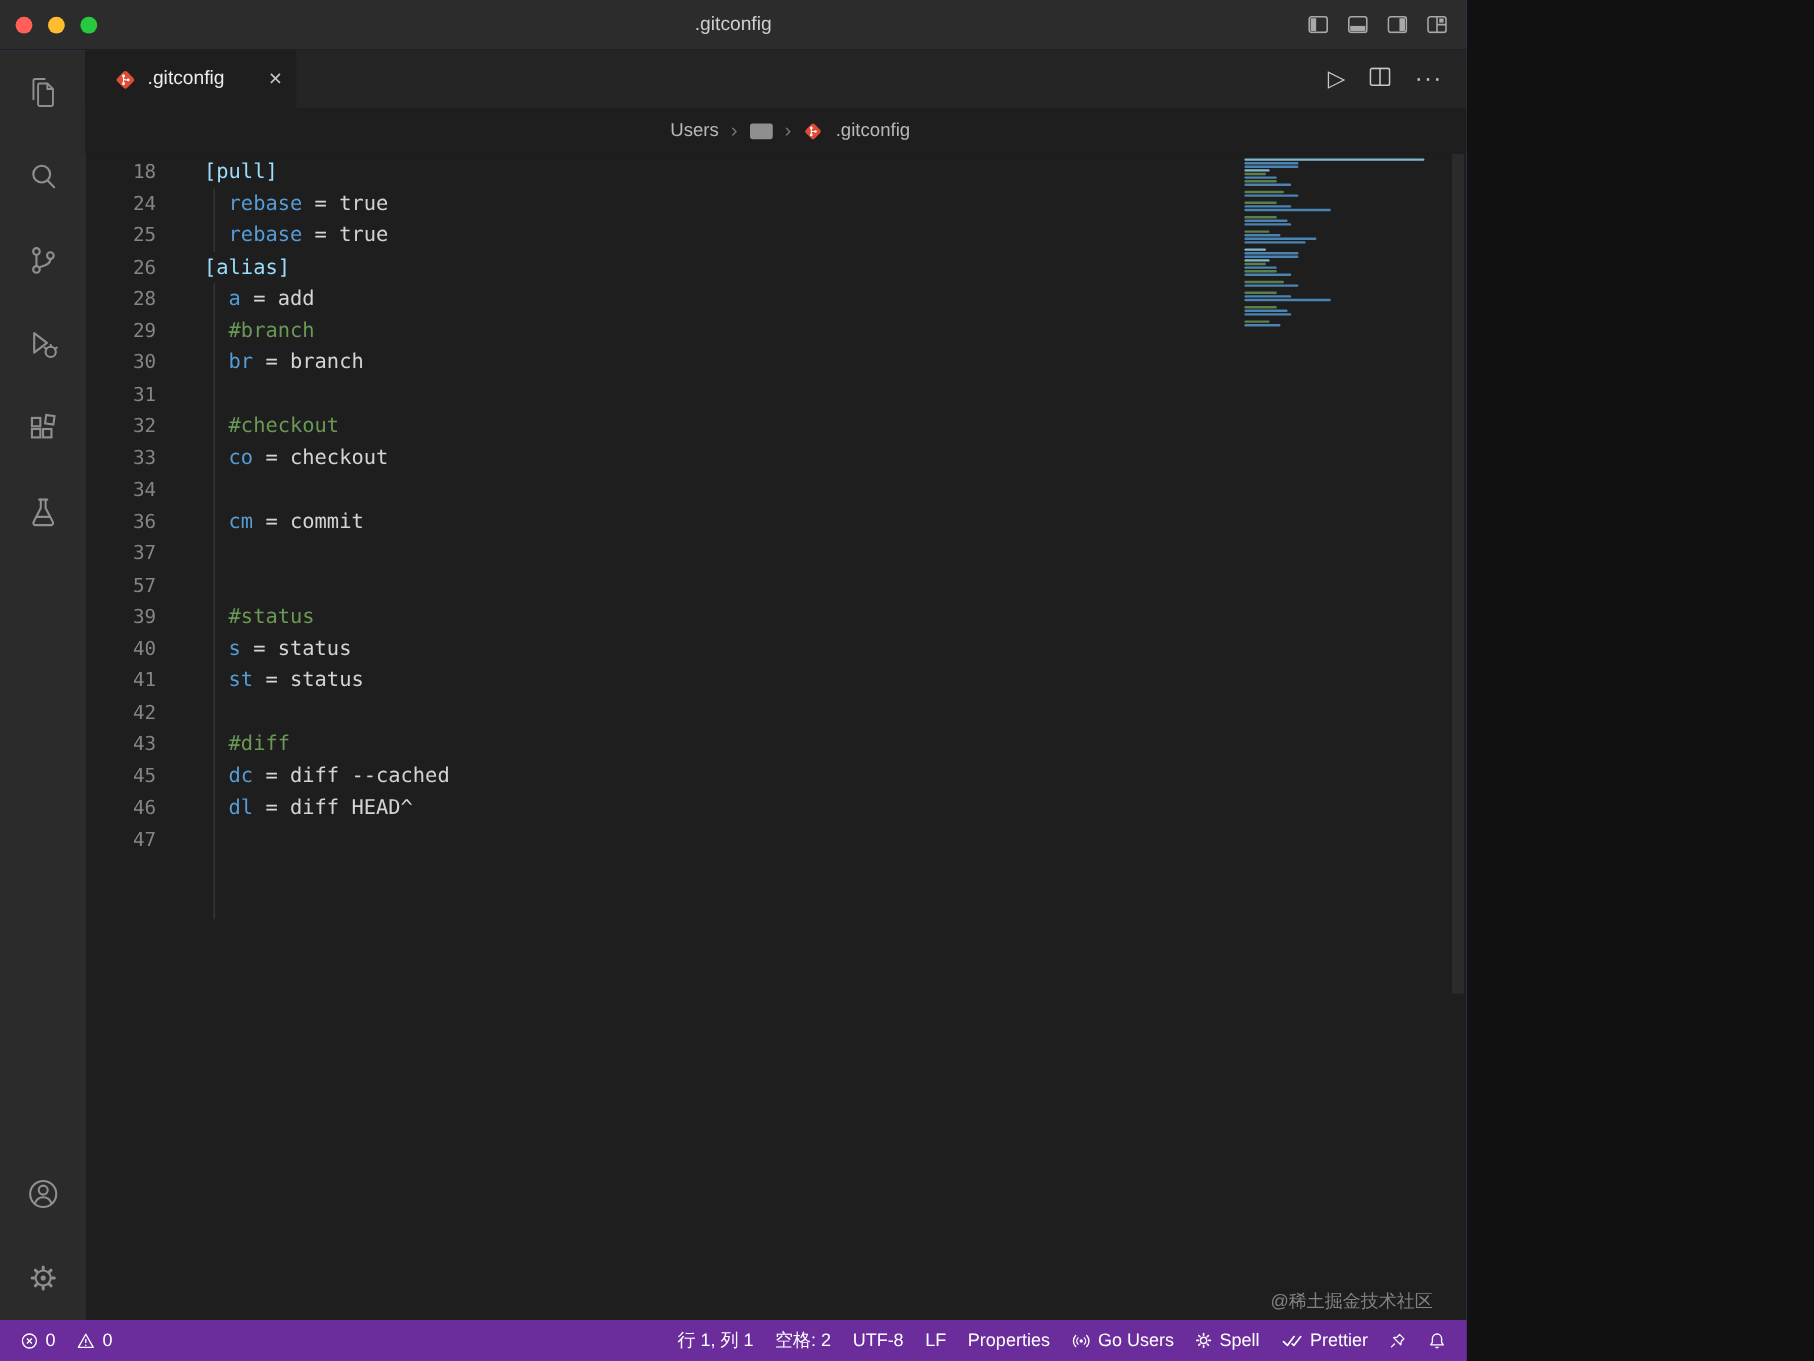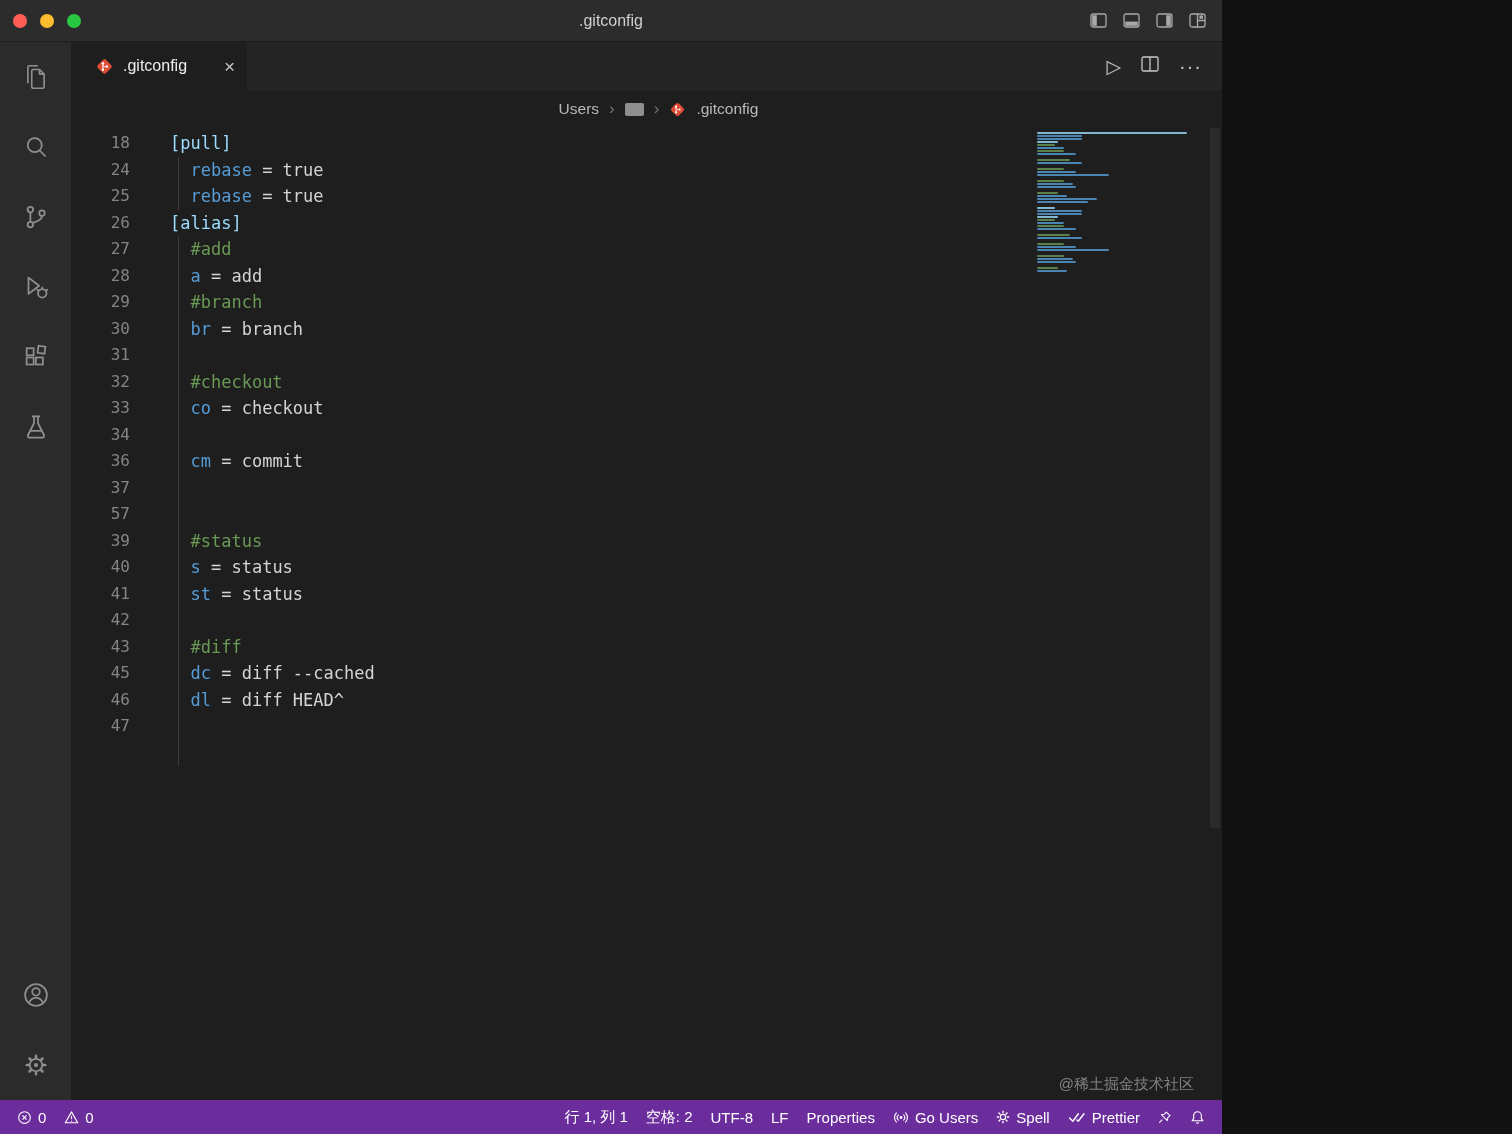--- a/index.html
+++ b/index.html
@@ -248,24 +248,20 @@
             </div>
             <div class="row">
               <span class="ln">25</span>
               <span class="code"><span>  </span><span class="seg-key">rebase</span><span> = true</span></span>
             </div>
             <div class="row">
               <span class="ln">26</span>
               <span class="code"><span class="seg-section">[alias]</span></span>
             </div>
             <div class="row">
-              <span class="ln">27</span>
-              <span class="code"><span>  </span><span class="seg-comment">#add</span></span>
-            </div>
-            <div class="row">
               <span class="ln">28</span>
               <span class="code"><span>  </span><span class="seg-key">a</span><span> = add</span></span>
             </div>
             <div class="row">
               <span class="ln">29</span>
               <span class="code"><span>  </span><span class="seg-comment">#branch</span></span>
             </div>
             <div class="row">
               <span class="ln">30</span>
               <span class="code"><span>  </span><span class="seg-key">br</span><span> = branch</span></span>

